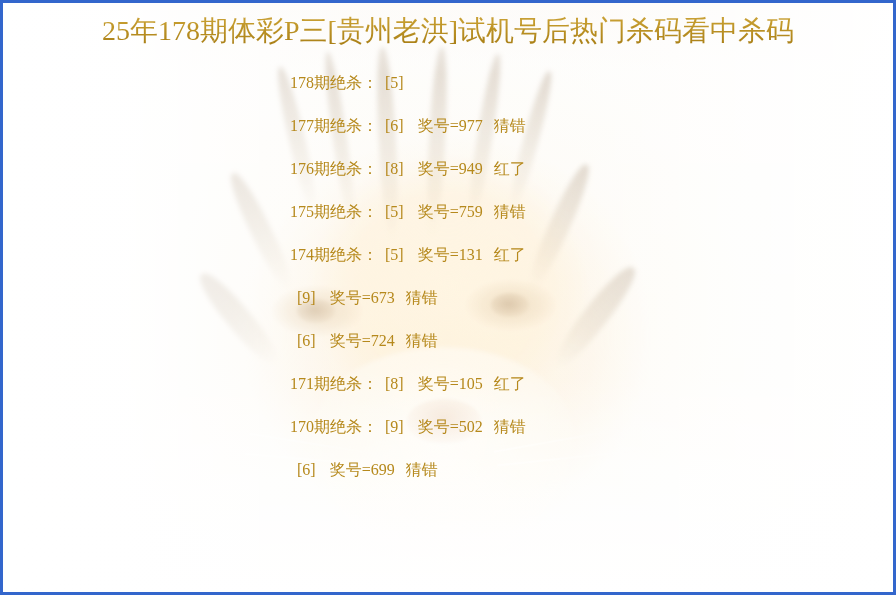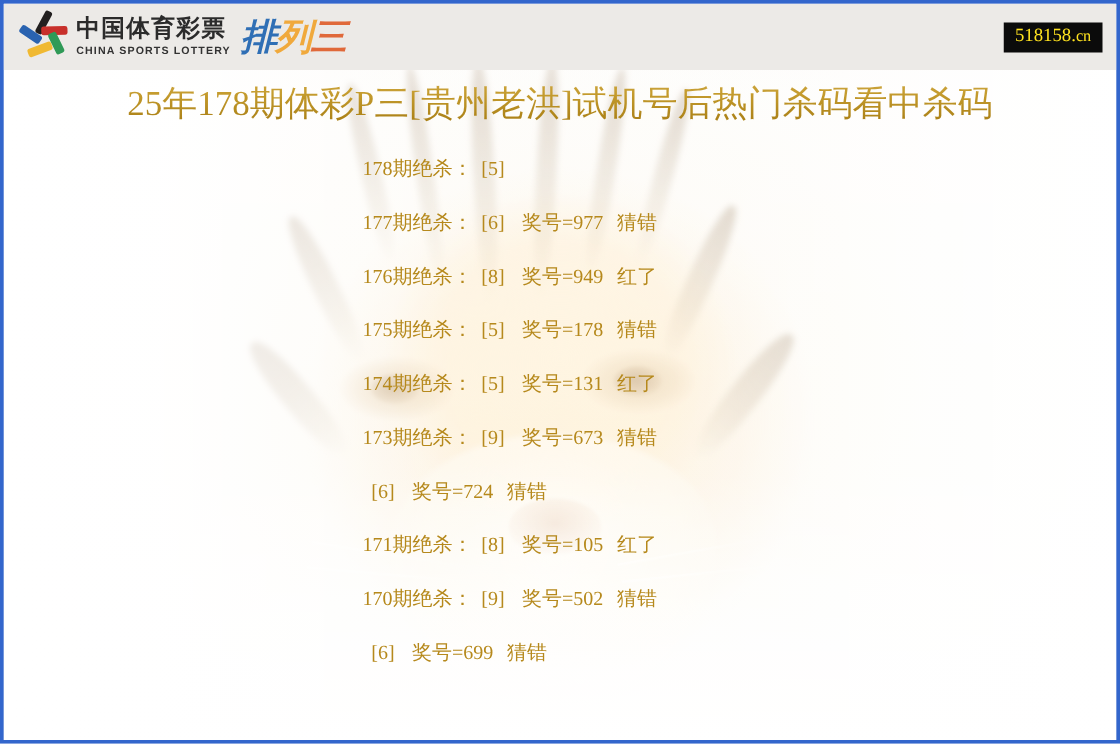--- a/index.html
+++ b/index.html
@@ -275,47 +275,20 @@
 
       <div class="tg-whisker" style="left:56px;  top:396px; width:130px; transform:rotate(9deg);"></div>
       <div class="tg-whisker" style="left:52px;  top:412px; width:140px; transform:rotate(5deg);"></div>
       <div class="tg-whisker" style="left:300px; top:392px; width:136px; transform:rotate(-10deg);"></div>
       <div class="tg-whisker" style="left:304px; top:410px; width:142px; transform:rotate(-6deg);"></div>
     </div>
     <div class="bg-tint"></div>
     <div class="bg-wash"></div>
   </div>
 
-  <div class="header">
-
-    <div class="logo-mark">
-      <i class="lm-blue"></i>
-      <i class="lm-black"></i>
-      <i class="lm-red"></i>
-      <i class="lm-yellow"></i>
-      <i class="lm-green"></i>
-    </div>
-
-    <div class="logo-text">
-      <span class="logo-cn">中国体育彩票</span>
-      <span class="logo-en">CHINA SPORTS LOTTERY</span>
-    </div>
-
-    <div class="game-mark">
-      <span class="gm-a">排</span>
-      <span class="gm-b">列</span>
-      <span class="gm-c">三</span>
-    </div>
-
-    <div class="header-spacer"></div>
-
-    <div class="watermark">
-      <span>518158.</span><span class="wm-dom">cn</span>
-    </div>
-  </div>
 
   <div class="title">25年178期体彩P三[贵州老洪]试机号后热门杀码看中杀码</div>
 
   <div class="rows">
 
     <div class="row">
       <span class="r-issue">178期绝杀：</span>
       <span class="r-kill">[5]</span>
       <span class="r-prize"></span>
       <span class="r-result"></span>
@@ -331,33 +304,32 @@
     <div class="row">
       <span class="r-issue">176期绝杀：</span>
       <span class="r-kill">[8]</span>
       <span class="r-prize">奖号=949</span>
       <span class="r-result">红了</span>
     </div>
 
     <div class="row">
       <span class="r-issue">175期绝杀：</span>
       <span class="r-kill">[5]</span>
-      <span class="r-prize">奖号=178</span>
+      <span class="r-prize">奖号=759</span>
       <span class="r-result">猜错</span>
     </div>
 
     <div class="row">
       <span class="r-issue">174期绝杀：</span>
       <span class="r-kill">[5]</span>
       <span class="r-prize">奖号=131</span>
       <span class="r-result">红了</span>
     </div>
 
     <div class="row">
-      <span class="r-issue">173期绝杀：</span>
       <span class="r-kill">[9]</span>
       <span class="r-prize">奖号=673</span>
       <span class="r-result">猜错</span>
     </div>
 
     <div class="row">
       <span class="r-kill">[6]</span>
       <span class="r-prize">奖号=724</span>
       <span class="r-result">猜错</span>
     </div>

